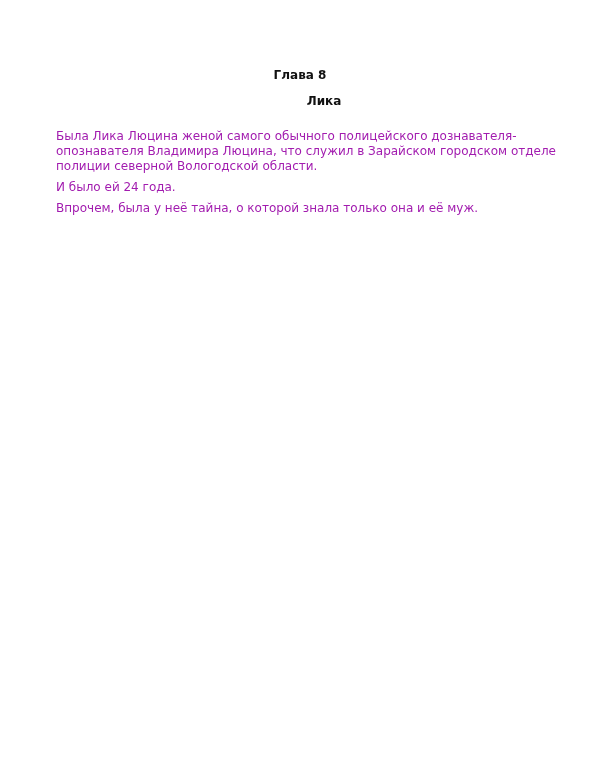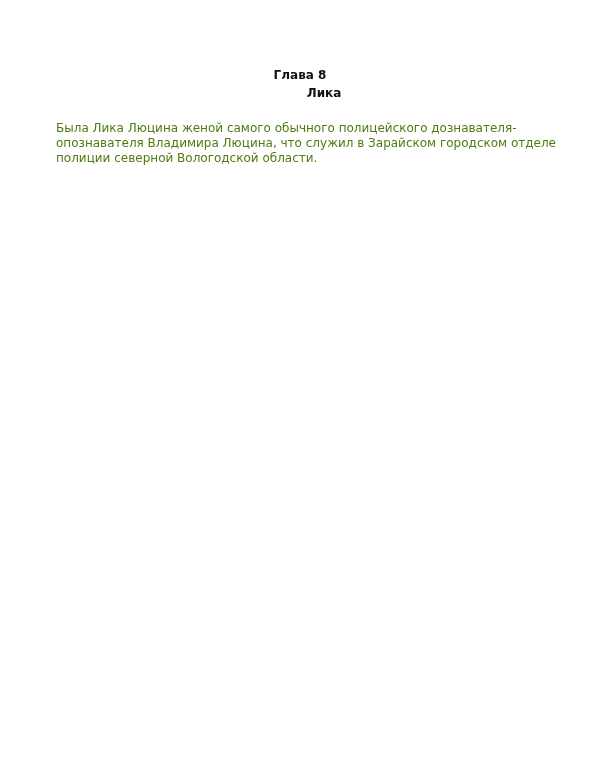--- a/index.html
+++ b/index.html
@@ -25,38 +25,40 @@
   .chapter-heading,
   .chapter-subtitle {
     margin: 0;
     text-align: center;
     font-size: 12px;
     font-weight: bold;
     line-height: 15px;
     color: #111111;
   }
   .chapter-subtitle {
-    margin-top: 3px;
+    margin-top: 11px;
     padding-left: 48px;
   }
   .chapter-body {
     margin: 20px 8px 0 56px;
     font-size: 12px;
     line-height: 15px;
   }
   .chapter-body p {
     margin: 0 0 6px 0;
     white-space: pre-line;
-    color: #4d7c0f;
+    color: #a21caf;
   }
 </style>
 </head>
 <body>
 
 <div class="page">
   <h1 class="chapter-heading">Глава 8</h1>
   <h2 class="chapter-subtitle">Лика</h2>
   <div class="chapter-body">
       <p>Была Лика Люцина женой самого обычного полицейского дознавателя-
 опознавателя Владимира Люцина, что служил в Зарайском городском отделе
 полиции северной Вологодской области.</p>
+      <p>И было ей 24 года.</p>
+      <p>Впрочем, была у неё тайна, о которой знала только она и её муж.</p>
     </div>
 </div>
 
 </body></html>

